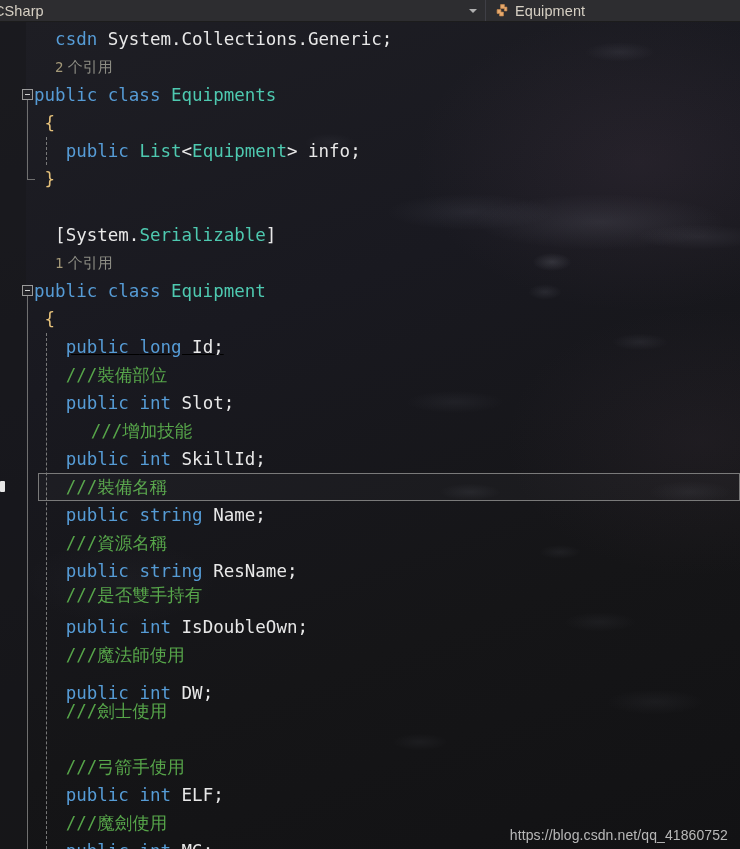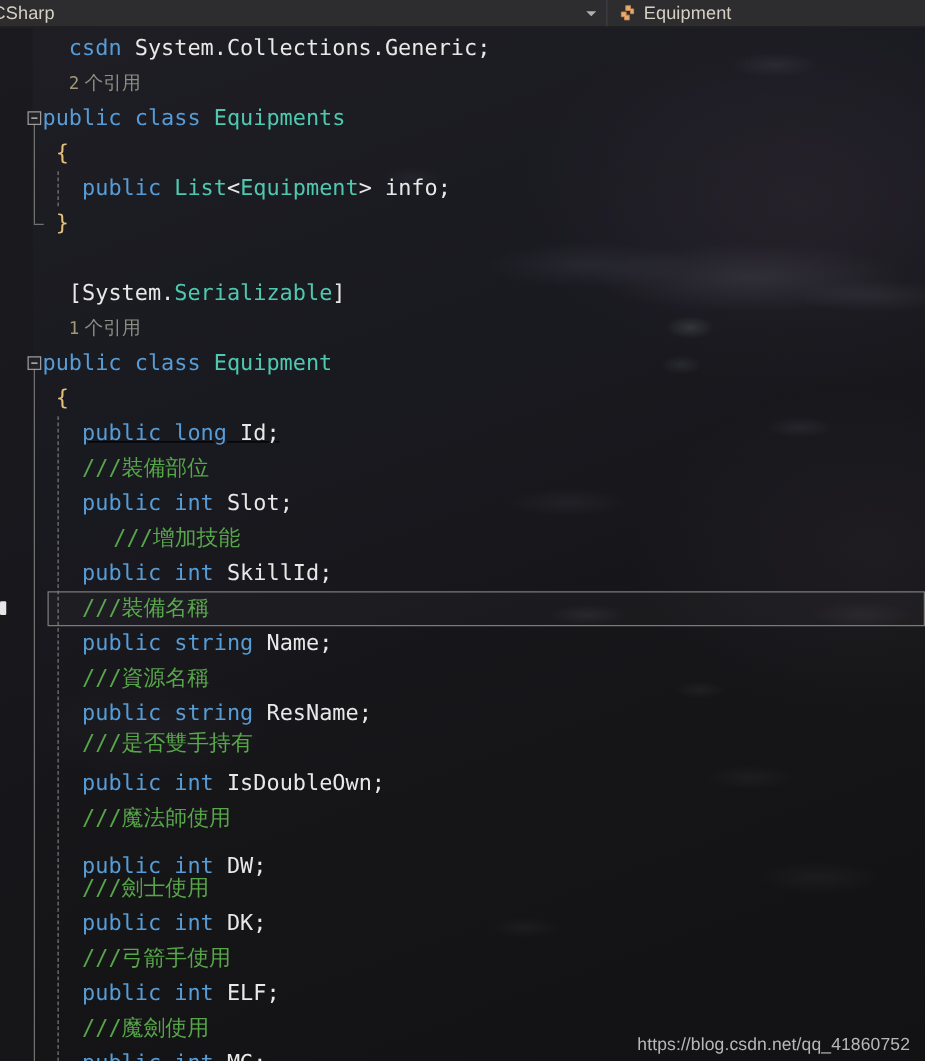--- a/index.html
+++ b/index.html
@@ -293,21 +293,20 @@
         <div class="line" style="top: 423px;"><span class="code" style="left: 65.65px;"><span class="kw">public </span><span class="kw">int </span><span class="id">SkillId;</span></span></div>
         <div class="line" style="top: 451px;"><span class="code" style="left: 65.65px;"><span class="cmt">///裝備名稱</span></span></div>
         <div class="line" style="top: 479px;"><span class="code" style="left: 65.65px;"><span class="kw">public </span><span class="kw">string </span><span class="id">Name;</span></span></div>
         <div class="line" style="top: 507px;"><span class="code" style="left: 65.65px;"><span class="cmt">///資源名稱</span></span></div>
         <div class="line" style="top: 535px;"><span class="code" style="left: 65.65px;"><span class="kw">public </span><span class="kw">string </span><span class="id">ResName;</span></span></div>
         <div class="line" style="top: 559px;"><span class="code" style="left: 65.65px;"><span class="cmt">///是否雙手持有</span></span></div>
         <div class="line" style="top: 591px;"><span class="code" style="left: 65.65px;"><span class="kw">public </span><span class="kw">int </span><span class="id">IsDoubleOwn;</span></span></div>
         <div class="line" style="top: 619px;"><span class="code" style="left: 65.65px;"><span class="cmt">///魔法師使用</span></span></div>
         <div class="line" style="top: 647px;"><span class="code" style="left: 65.65px; margin-top: 10px;"><span class="kw">public </span><span class="kw">int </span><span class="id">DW;</span></span></div>
         <div class="line" style="top: 675px; padding-left: 34px;"><span class="code" style="left: 65.65px;"><span class="cmt">///劍士使用</span></span></div>
-        <div class="line" style="top: 703px;"><span class="code" style="left: 65.65px;"><span class="kw">public </span><span class="kw">int </span><span class="id">DK;</span></span></div>
         <div class="line" style="top: 731px;"><span class="code" style="left: 65.65px;"><span class="cmt">///弓箭手使用</span></span></div>
         <div class="line" style="top: 759px;"><span class="code" style="left: 65.65px;"><span class="kw">public </span><span class="kw">int </span><span class="id">ELF;</span></span></div>
         <div class="line" style="top: 787px; padding-left: 15px;"><span class="code" style="left: 65.65px;"><span class="cmt">///魔劍使用</span></span></div>
         <div class="line" style="top: 815px;"><span class="code" style="left: 65.65px;"><span class="kw">public </span><span class="kw">int </span><span class="id">MG;</span></span></div>
         <div class="current-line" style="top: 451px;"></div>
       </div>
     <div class="watermark">https://blog.csdn.net/qq_41860752</div>
   </div>
 
 </div>

